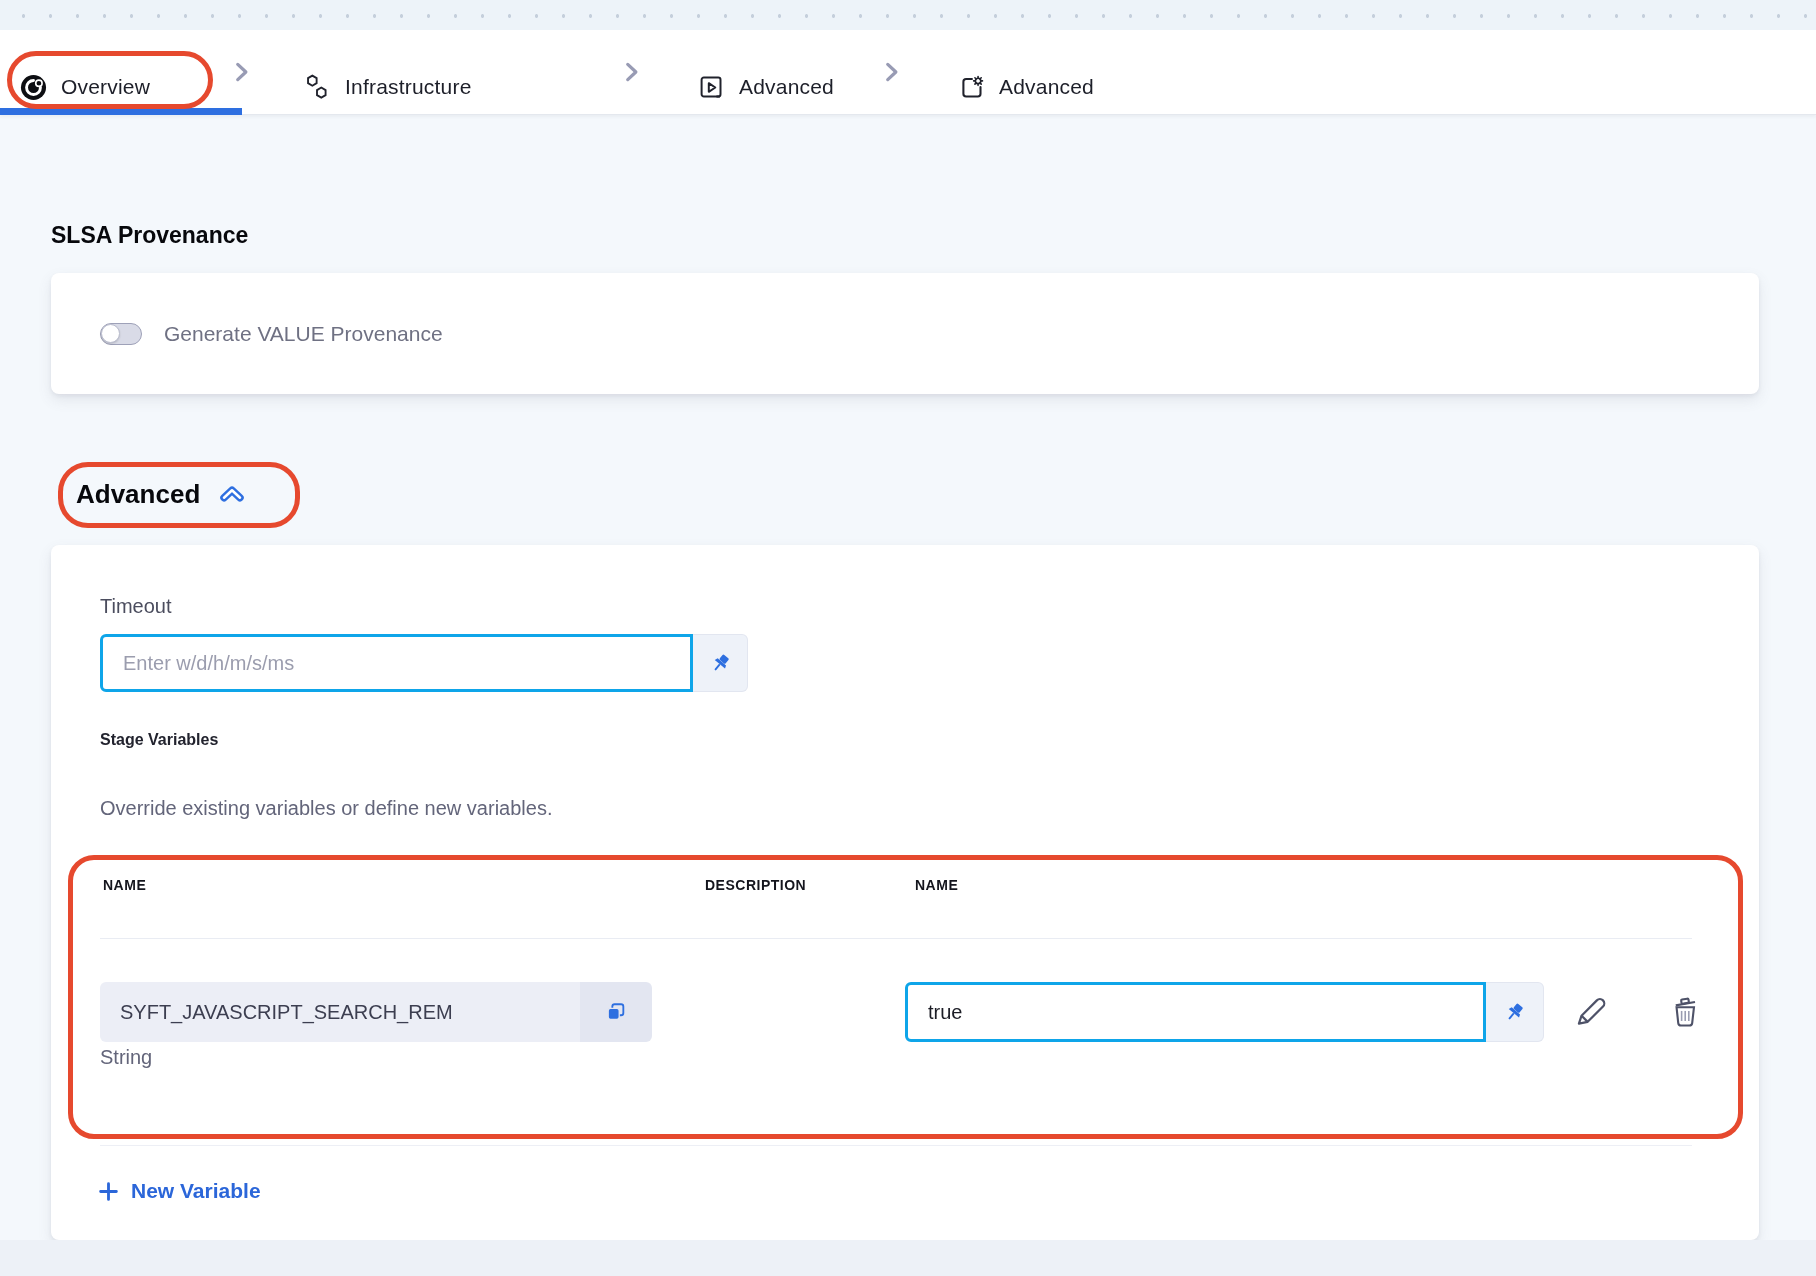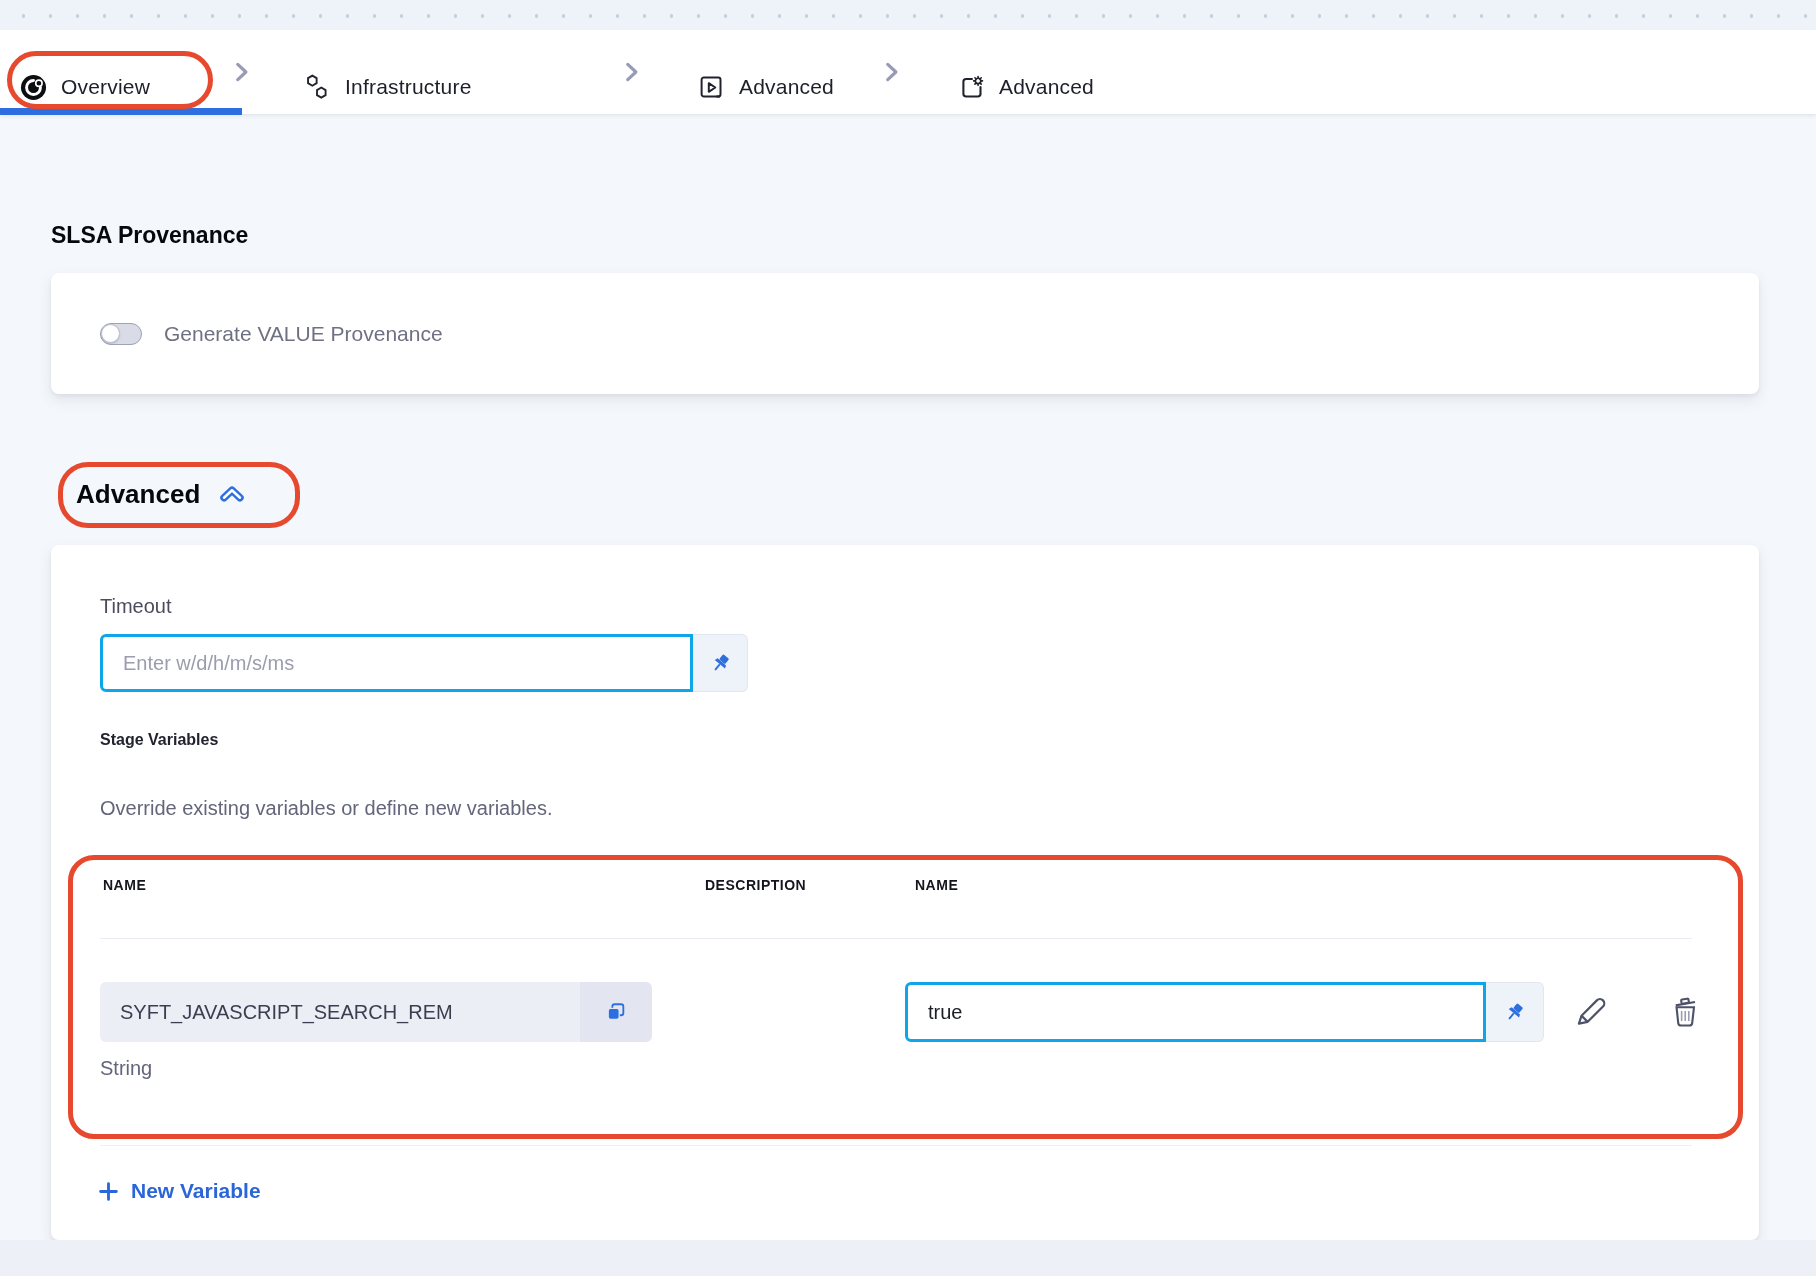--- a/index.html
+++ b/index.html
@@ -244,21 +244,21 @@
                 <path d="M21.6 17 v9.5"></path>
             </g>
             <g transform="rotate(-10 18 9.5)">
               <path d="M9 10.2 h18.5"></path>
               <rect x="14.8" y="5.8" width="7" height="4" rx="1"></rect>
             </g>
           </svg>
         </span>
       </div>
 
-      <div class="desc-text" style="top:512px;">String</div>
+      <div class="desc-text" style="top:501px;">String</div>
     </div>
 
     <div class="annotation" style="left:17px;top:310px;width:1665px;height:274px;border-radius:26px;"></div>
 
     <div class="divider" style="left:49px;top:600px;width:1592px;background:#edeff5;"></div>
 
     <div class="new-var" style="top:634px;">
       <span style="display:flex;">
         <svg width="21" height="21" viewBox="0 0 20 20" fill="none" stroke="#2b66d9" stroke-width="2.7" stroke-linecap="round">
           <path d="M10 2.5 v15 M2.5 10 h15"></path>

